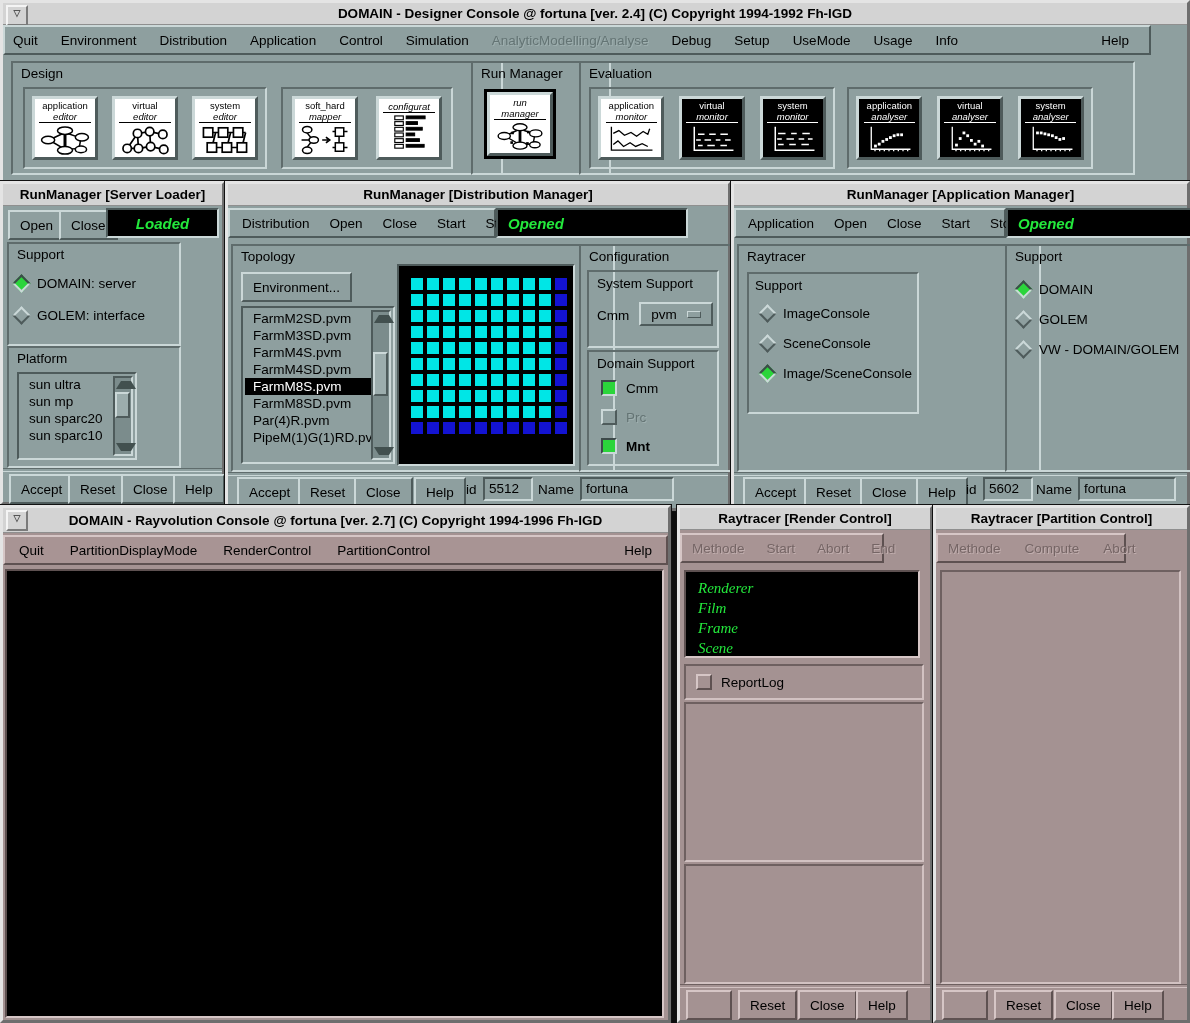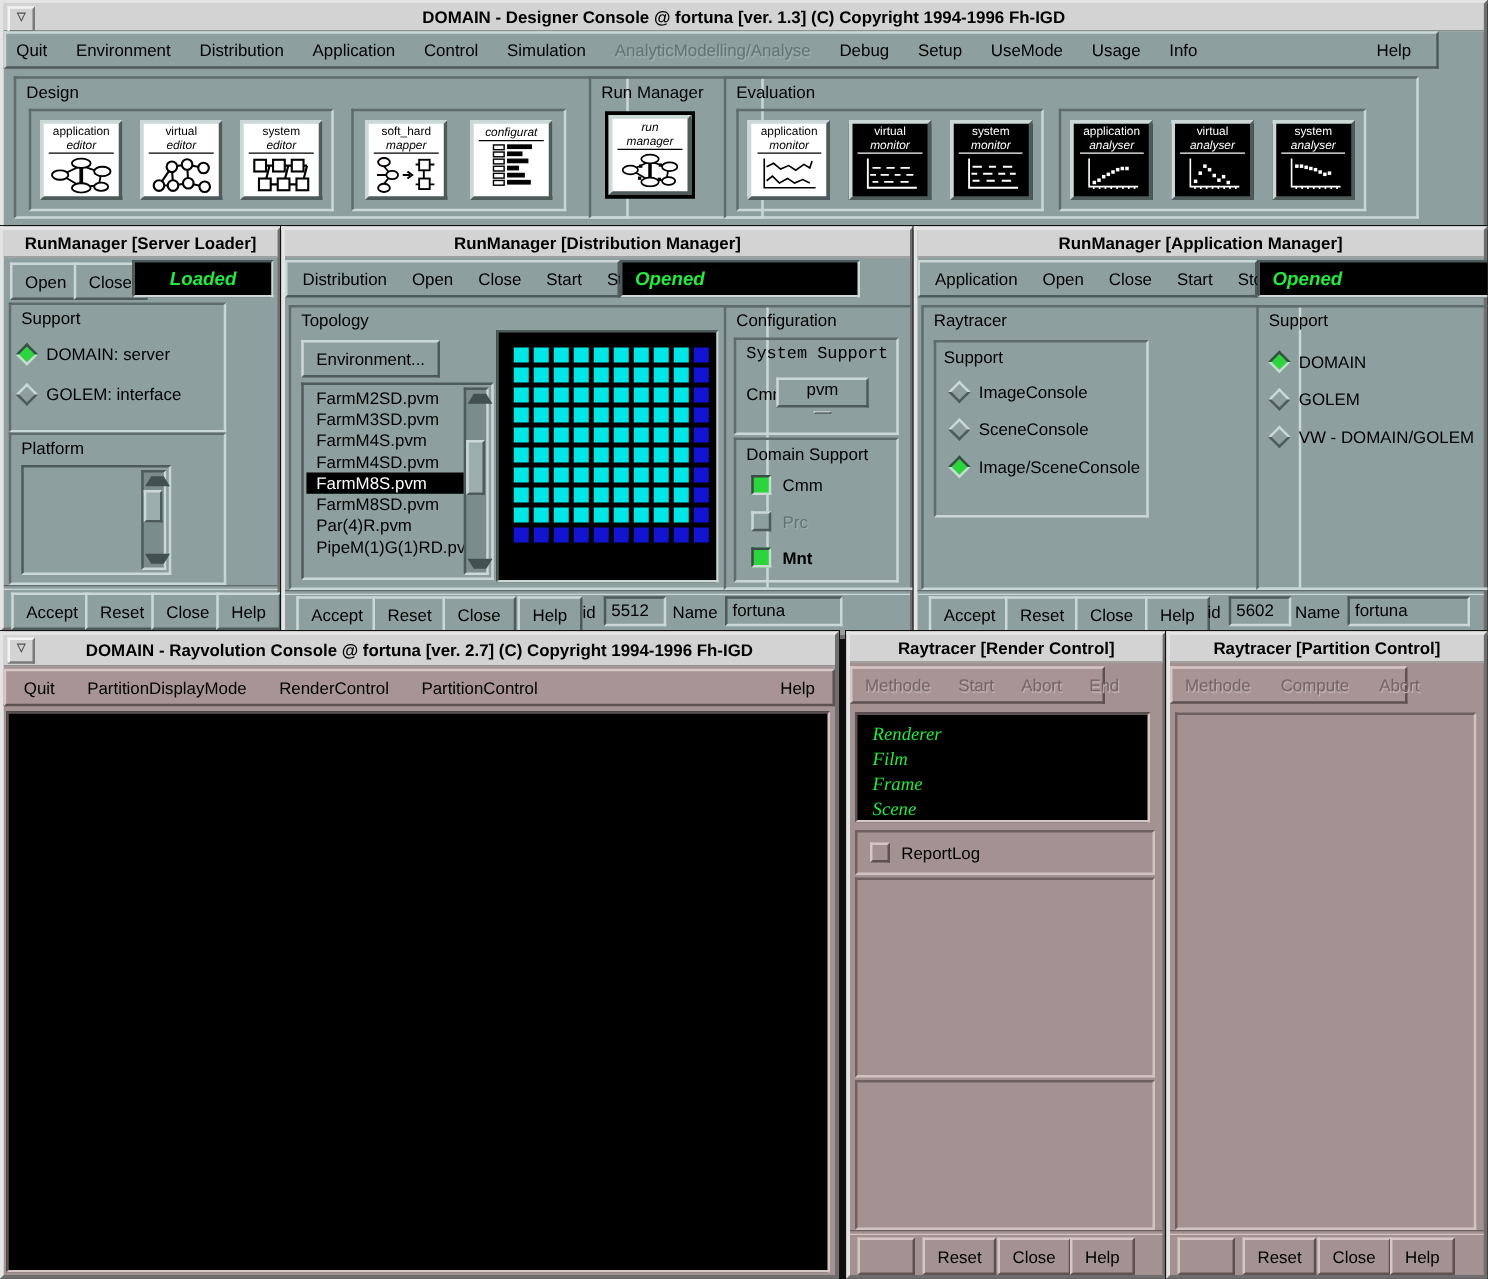--- a/index.html
+++ b/index.html
@@ -99,21 +99,21 @@
   .mauve .sep{border-top-color:#6e6060;border-bottom-color:#d2c2c2;}
 </style>
 </head>
 <body>
 
 <div id="screen">
 
 <div class="window" id="win-designer" style="left:0;top:0;width:1184px;height:177px;">
   <div class="titlebar">
     <div class="wm-btn">▽</div>
-    <span>DOMAIN - Designer Console @ fortuna  [ver. 1.3]   (C) Copyright 1994-1996  Fh-IGD</span>
+    <span>DOMAIN - Designer Console @ fortuna  [ver. 2.4]   (C) Copyright 1994-1992  Fh-IGD</span>
   </div>
   <div class="menubar raised" style="left:0;top:22px;width:1148px;height:30px;padding:0 8px;box-sizing:border-box;gap:23px;">
     <span class="menu-item">Quit</span>
     <span class="menu-item">Environment</span>
     <span class="menu-item">Distribution</span>
     <span class="menu-item">Application</span>
     <span class="menu-item">Control</span>
     <span class="menu-item">Simulation</span>
     <span class="menu-item disabled">AnalyticModelling/Analyse</span>
     <span class="menu-item">Debug</span>
@@ -360,20 +360,26 @@
     </div>
     <div class="radio-row" style="left:6px;top:64px;">
       <span class="diamond"></span>
       <span>GOLEM:  interface</span>
     </div>
   </div>
 
   <div class="group" style="left:4px;top:162px;width:134px;height:118px;">
     <span class="group-label">Platform</span>
     <div class="list" style="left:8px;top:24px;width:116px;height:84px;">
+      <div class="list-inner">
+        <div class="list-item">sun ultra</div>
+        <div class="list-item">sun mp</div>
+        <div class="list-item">sun sparc20</div>
+        <div class="list-item">sun sparc10</div>
+      </div>
       <div class="sb">
         <div class="sb-up"></div>
         <div class="sb-thumb" style="top:14px;height:22px;"></div>
         <div class="sb-dn"></div>
       </div>
     </div>
   </div>
 
 
   <div class="sep" style="top:284px;"></div>
@@ -520,23 +526,23 @@
             <div class="grid-cell" style="background: rgb(19, 19, 210);"></div>
             <div class="grid-cell" style="background: rgb(19, 19, 210);"></div>
             <div class="grid-cell" style="background: rgb(19, 19, 210);"></div>
           </div>
     </div>
   </div>
 
   <div class="group" style="left:351px;top:60px;width:144px;height:224px;">
     <span class="group-label">Configuration</span>
     <div class="etched" style="position:absolute;left:6px;top:24px;width:128px;height:74px;">
-      <span class="lbl" style="position:absolute;left:8px;top:4px;font-family:Liberation Mono, monospace;">System Support</span>
+      <span class="lbl" style="position:absolute;left:8px;top:4px;">System Support</span>
       <span class="lbl" style="position:absolute;left:8px;top:36px;">Cmm</span>
-      <div class="btn" style="position:absolute;left:32px;top:30px;width:58px;height:20px;justify-content:flex-start;gap:10px;padding:0 6px;flex-direction:column;">
+      <div class="btn" style="position:absolute;left:50px;top:30px;width:58px;height:20px;justify-content:center;gap:10px;padding:0 6px;">
         <span>pvm</span>
         <span style="width:12px;height:5px;background:#8e9f9f;border:1px solid;border-color:#cbd8d8 #4e5b5b #4e5b5b #cbd8d8;"></span>
       </div>
     </div>
     <div class="etched" style="position:absolute;left:6px;top:104px;width:128px;height:112px;">
       <span class="lbl" style="position:absolute;left:8px;top:4px;">Domain Support</span>
       <div class="radio-row" style="left:12px;top:28px;">
         <span class="checkbox on"></span>
         <span>Cmm</span>
       </div>

